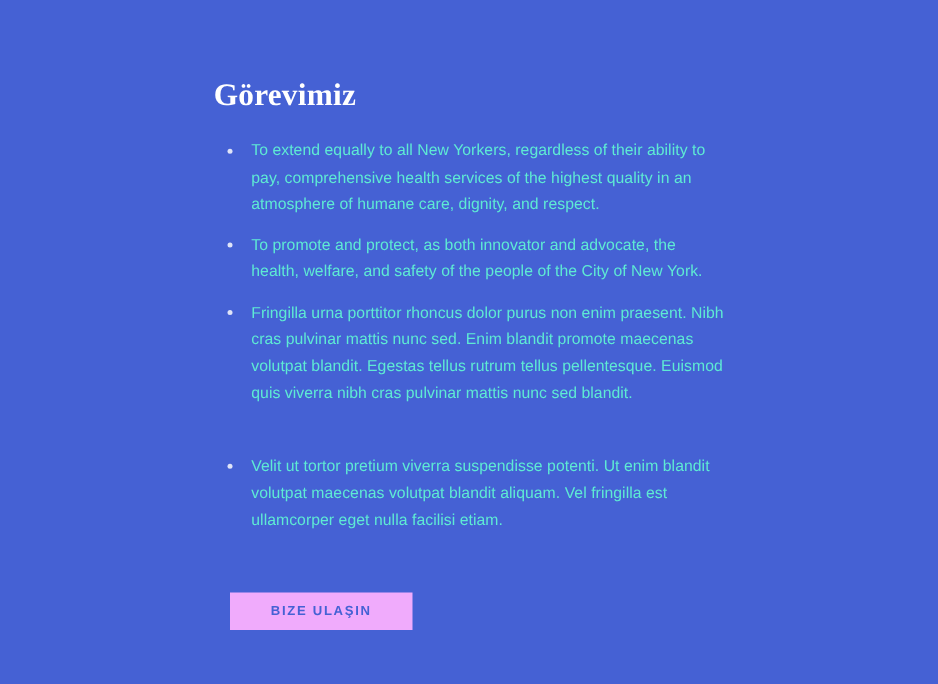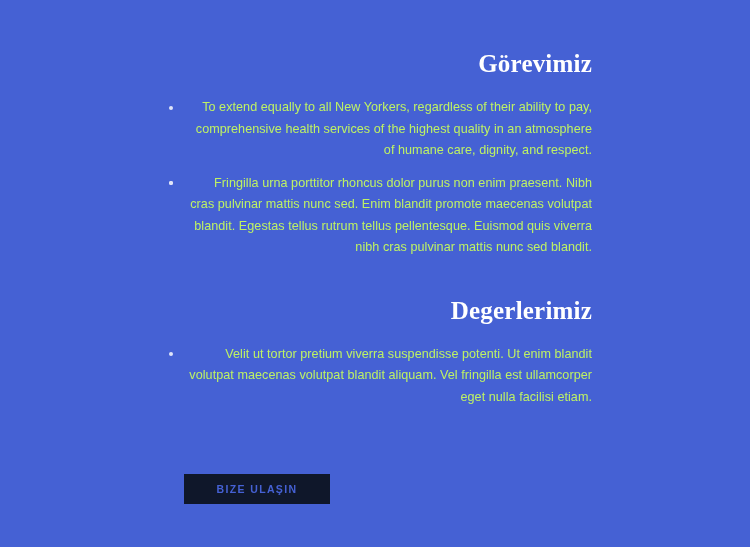--- a/index.html
+++ b/index.html
@@ -24,22 +24,21 @@
   }
 
   .content {
     position: absolute;
     left: 155px;
     top: 46px;
     width: 440px;
   }
 
   .section {
-    margin: 3px;
-    text-align: right;
+    margin: 16px;
   }
 
   .section + .section {
     margin-top: 37px;
   }
 
   .section-heading {
     font-family: "Liberation Serif", "DejaVu Serif", serif;
     font-weight: bold;
     font-size: 25px;
@@ -56,21 +55,21 @@
     padding: 0;
   }
 
   .bullet-item {
     position: relative;
     padding-left: 30px;
     margin: 0 0 11px 0;
     font-family: "Liberation Sans", sans-serif;
     font-size: 12.6px;
     line-height: 21.5px;
-    color: #bef264;
+    color: #5eead4;
     letter-spacing: 0.05px;
   }
 
   .bullet-item:last-child {
     margin-bottom: 0;
   }
 
   .bullet-marker {
     position: absolute;
     left: 11px;
@@ -86,21 +85,21 @@
     position: absolute;
     left: 184px;
     top: 474px;
   }
 
   .cta-button {
     display: block;
     width: 146px;
     height: 30px;
     line-height: 30px;
-    background: #0f172a;
+    background: #f0abfc;
     color: #4561d4;
     border: none;
     outline: none;
     text-align: center;
     font-family: "Liberation Sans", sans-serif;
     font-size: 10.5px;
     font-weight: bold;
     letter-spacing: 1.35px;
     cursor: pointer;
     padding: 0;
@@ -117,30 +116,30 @@
 
     <section class="section">
       <h2 class="section-heading">Görevimiz</h2>
       <ul class="bullet-list">
         <li class="bullet-item">
           <span class="bullet-marker"></span>
           <span>To extend equally to all New Yorkers, regardless of their ability to pay, comprehensive health services of the highest quality in an atmosphere of humane care, dignity, and respect.</span>
         </li>
         <li class="bullet-item">
           <span class="bullet-marker"></span>
+          <span>To promote and protect, as both innovator and advocate, the health, welfare, and safety of the people of the City of New York.</span>
         </li>
         <li class="bullet-item">
           <span class="bullet-marker"></span>
           <span>Fringilla urna porttitor rhoncus dolor purus non enim praesent. Nibh cras pulvinar mattis nunc sed. Enim blandit promote maecenas volutpat blandit. Egestas tellus rutrum tellus pellentesque. Euismod quis viverra nibh cras pulvinar mattis nunc sed blandit.</span>
         </li>
       </ul>
     </section>
 
     <section class="section">
-      <h2 class="section-heading">Degerlerimiz</h2>
       <ul class="bullet-list">
         <li class="bullet-item">
           <span class="bullet-marker"></span>
           <span>Velit ut tortor pretium viverra suspendisse potenti. Ut enim blandit volutpat maecenas volutpat blandit aliquam. Vel fringilla est ullamcorper eget nulla facilisi etiam.</span>
         </li>
         <li class="bullet-item">
           
           
         </li>
       </ul>

